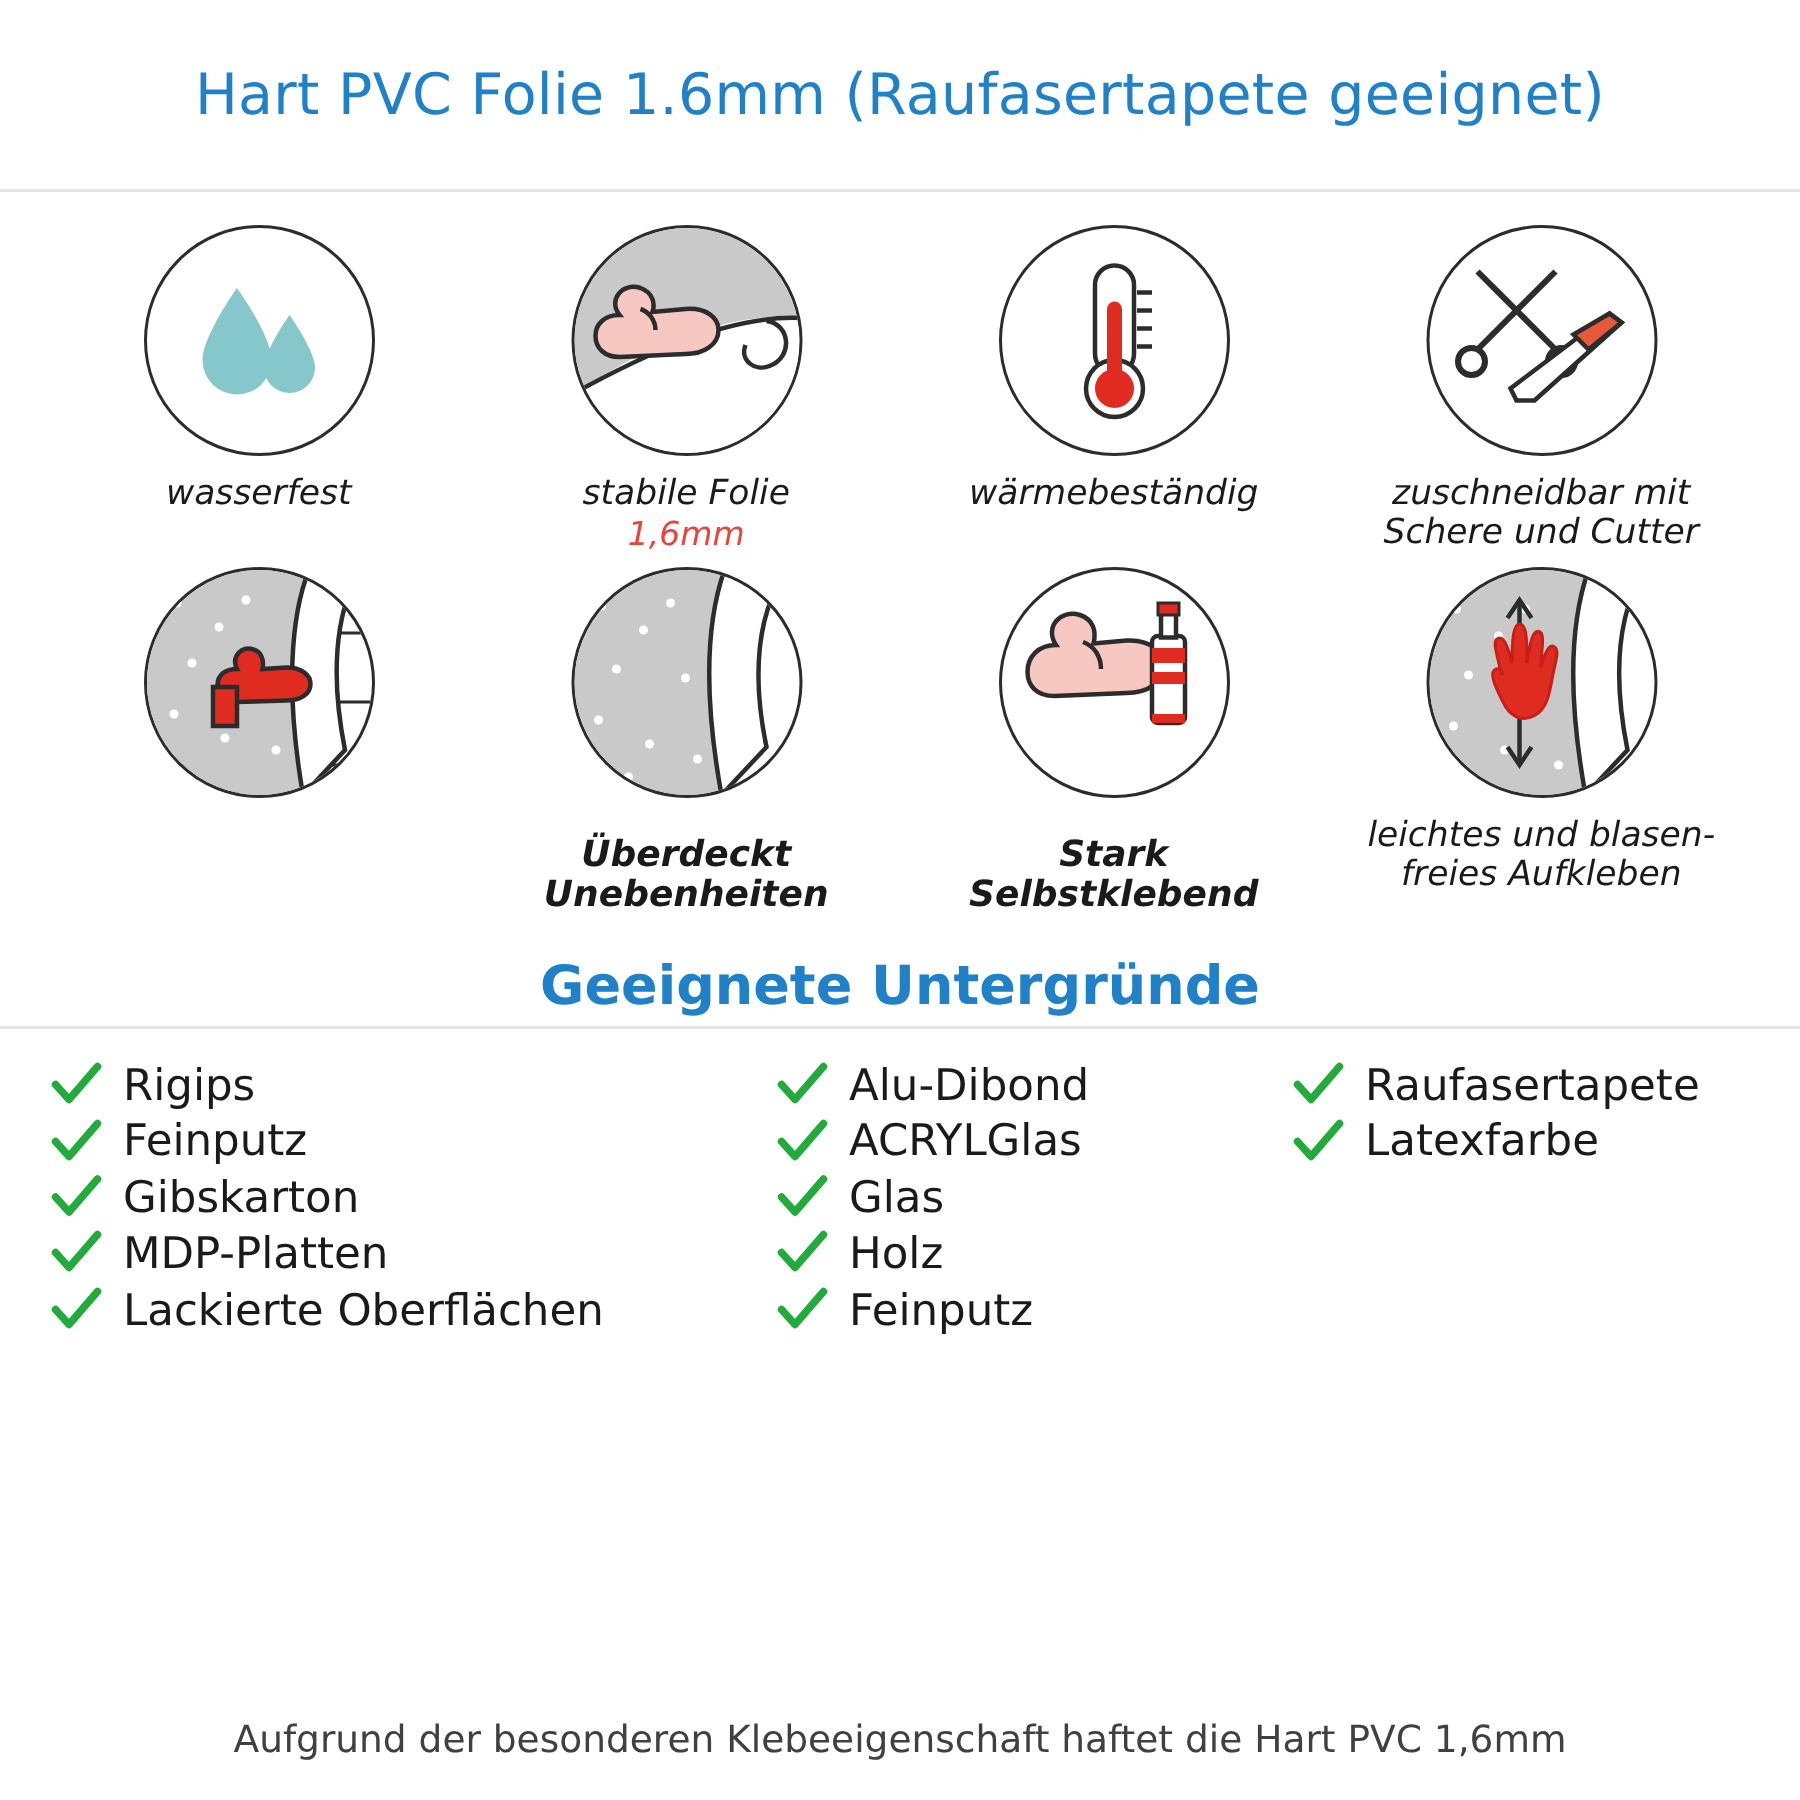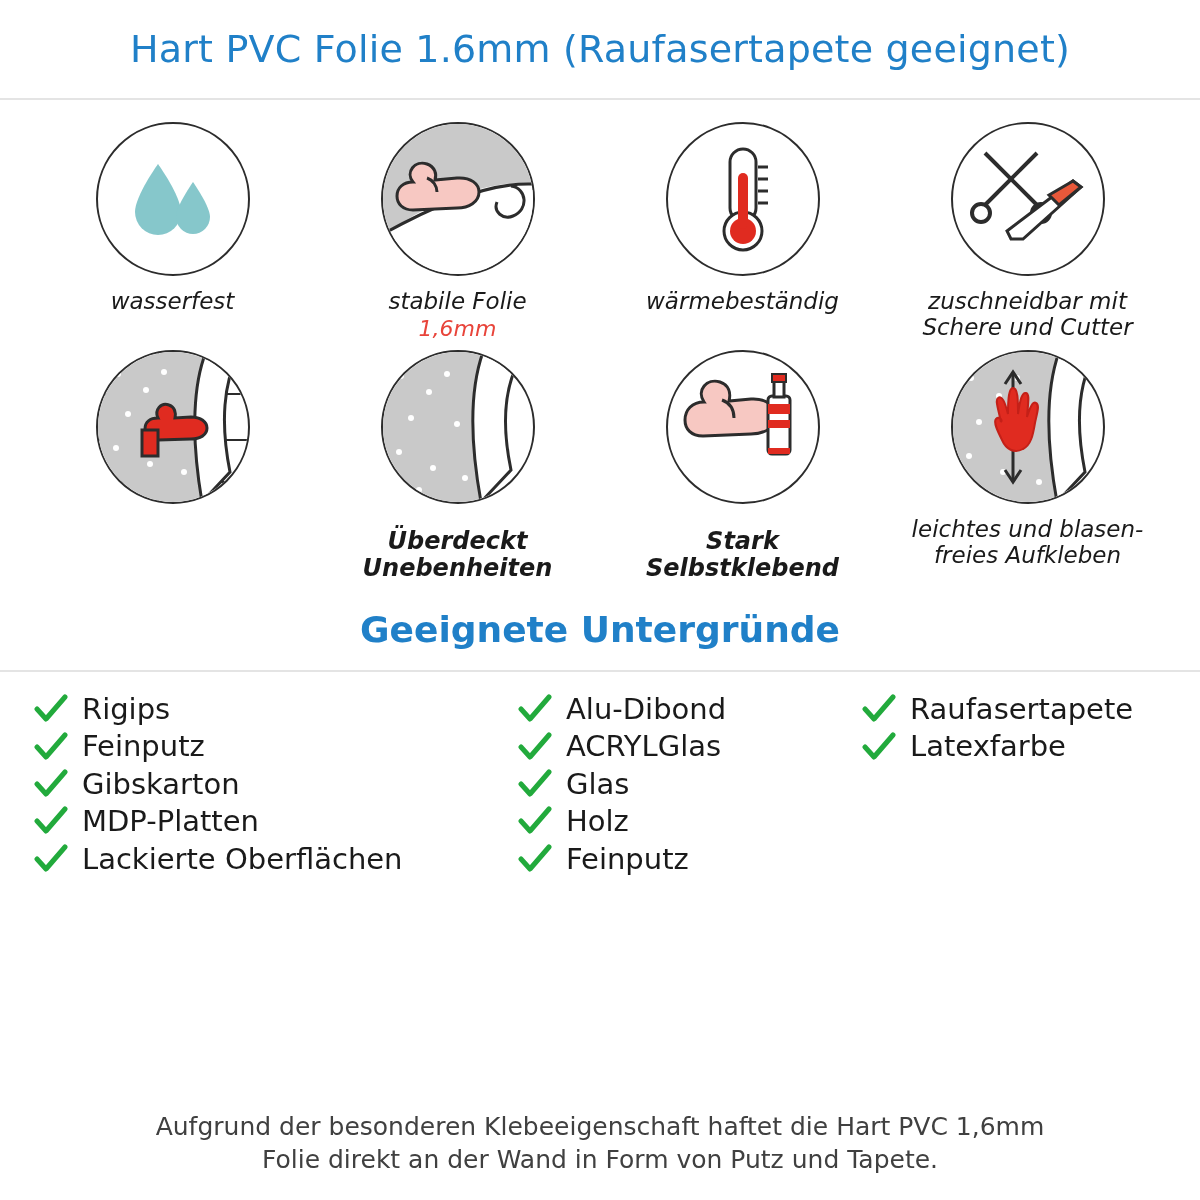--- a/index.html
+++ b/index.html
@@ -7,21 +7,21 @@
     width:1200px;height:1200px;
     background:#ffffff;
     font-family:"DejaVu Sans", sans-serif;
     color:#1a1a1a;
     overflow:hidden;
   }
   .page{width:1200px;height:1200px;position:relative;box-sizing:border-box;}
 
   
   .header{
-    height:100px;
+    height:128px;
     display:flex;align-items:center;justify-content:center;
     border-bottom:2px solid #e4e4e4;
     box-sizing:border-box;
   }
   .header-title{
     font-size:38px;
     color:#2080c8;
     letter-spacing:.2px;
     white-space:nowrap;
   }
@@ -55,21 +55,21 @@
     color:#1a1a1a;
     max-width:240px;
   }
   .cap.bold{font-weight:bold;font-size:24px;margin-top:24px;}
   .cap .mm{color:#e8443a;display:block;font-size:22px;margin-top:2px;}
 
   
   .section-title-wrap{
     margin-top:26px;
     text-align:center;
-    padding-bottom:20px;
+    padding-bottom:6px;
     border-bottom:2px solid #e4e4e4;
   }
   .section-title{
     font-size:36px;color:#2080c8;font-weight:bold;
   }
 
   
   .checklists{
     display:grid;
     grid-template-columns:470px 330px 1fr;
@@ -367,16 +367,15 @@
               <path d="M3 15 L12 25 L31 3" fill="none" stroke="#22aa3c" stroke-width="5" stroke-linecap="round" stroke-linejoin="round"></path>
             </svg>
           </span>
         <span class="lbl">Latexfarbe</span>
       </div>
     </div>
   </div>
 
   <div class="footer">
     <div>Aufgrund der besonderen Klebeeigenschaft haftet die Hart PVC 1,6mm</div>
-    <div>Folie direkt an der Wand in Form von Putz und Tapete.</div>
   </div>
 
 </div>
 
 </body></html>

